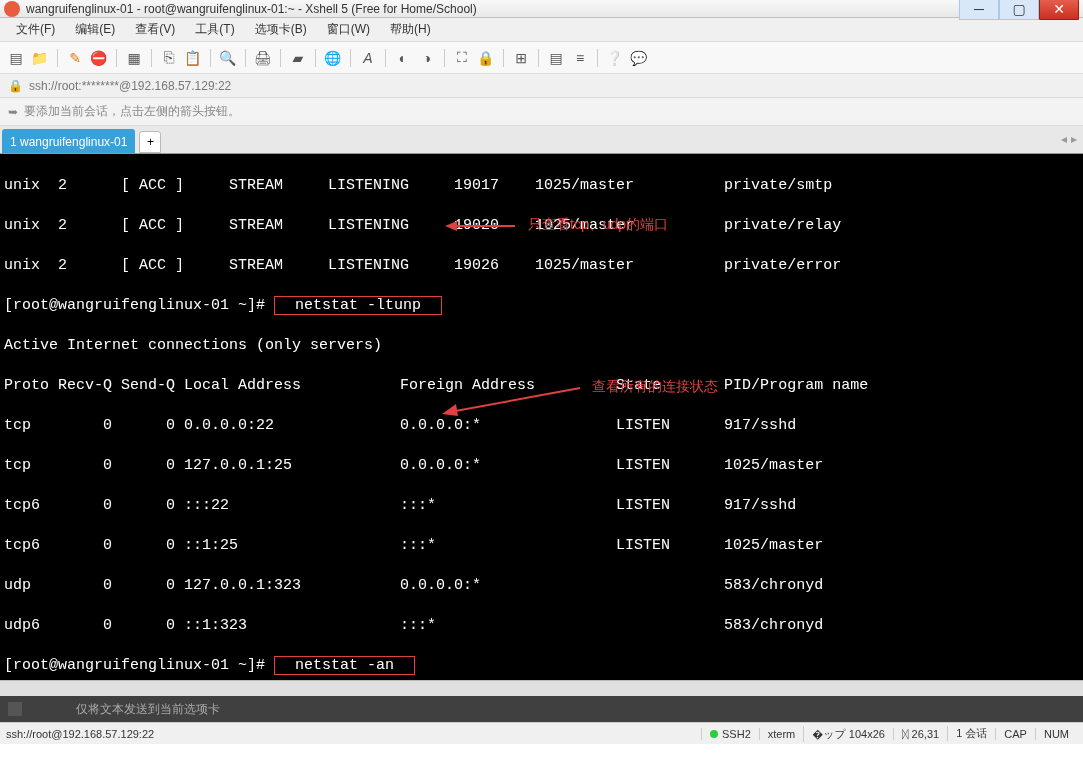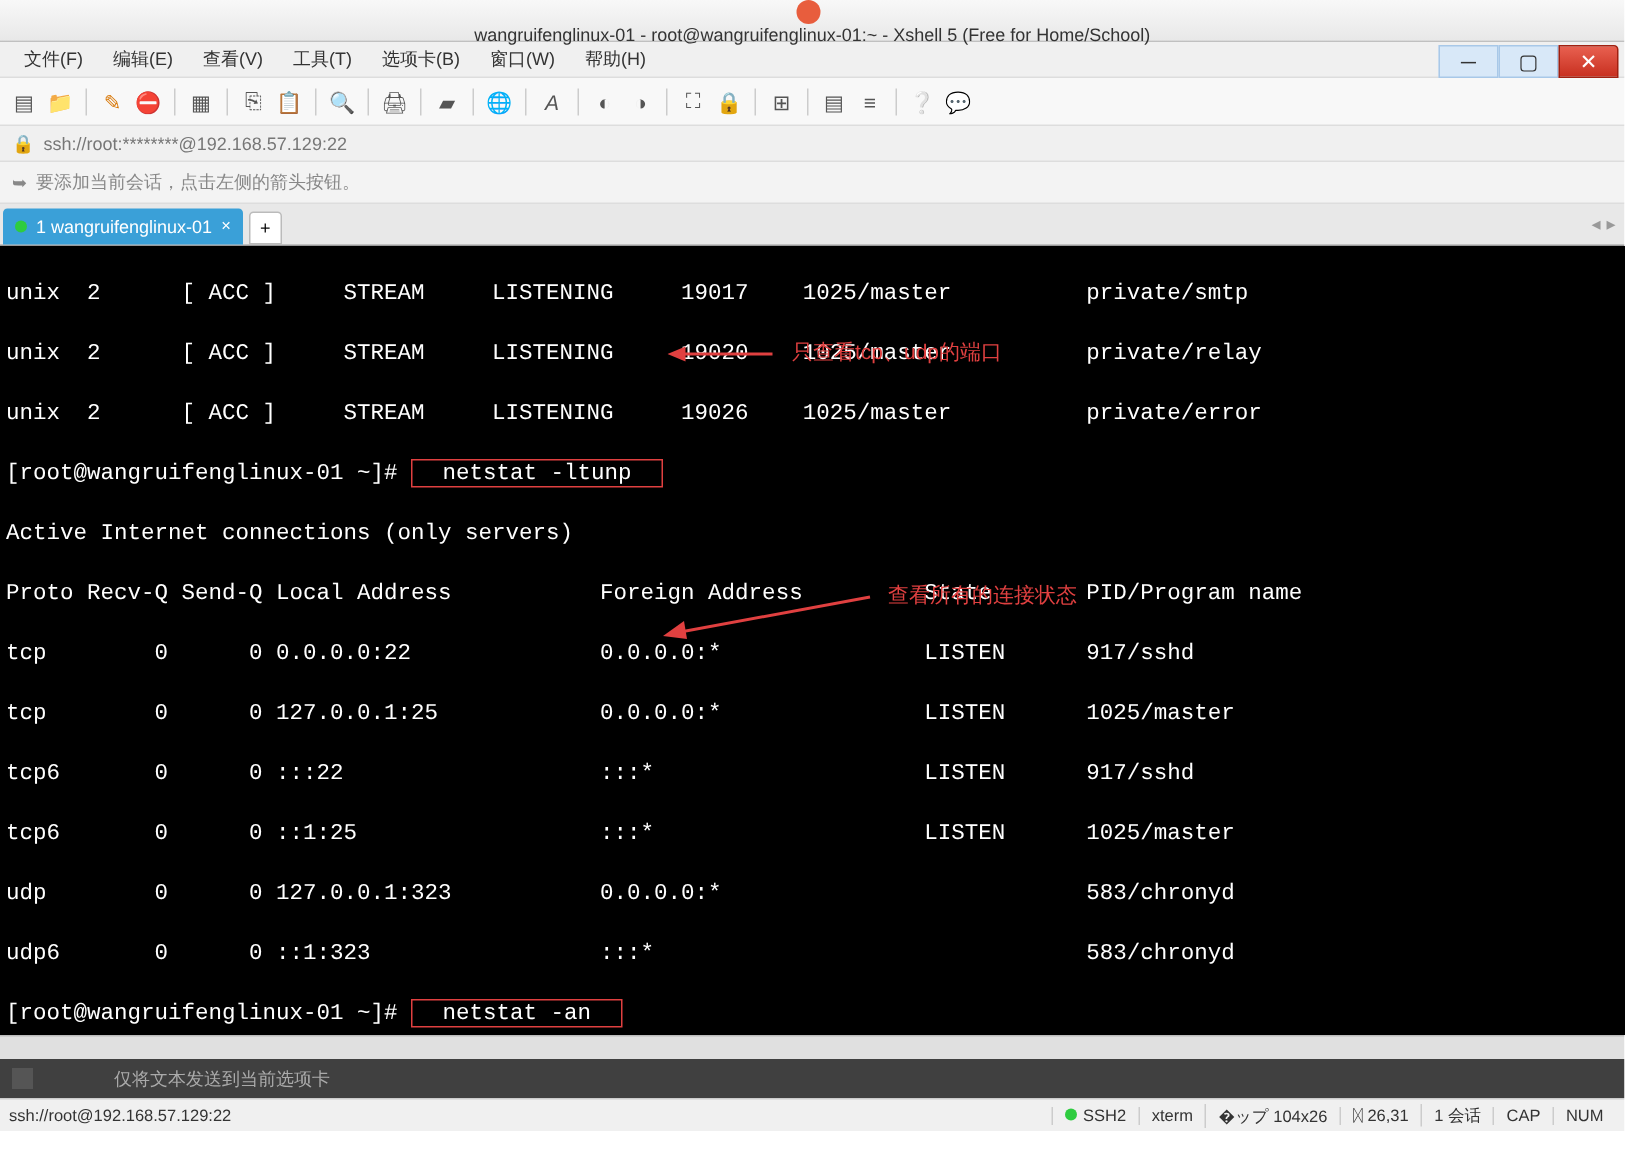--- a/index.html
+++ b/index.html
@@ -1,34 +1,34 @@
 <!DOCTYPE html>
 <html><head>
 <meta charset="utf-8">
 <style>
 * { margin: 0; padding: 0; box-sizing: border-box; }
 body { font-family: "Microsoft YaHei", Tahoma, sans-serif; font-size: 12px; background: #fff; width: 1083px; height: 778px; overflow: hidden; position: relative; }
-.titlebar { height: 28px; background: linear-gradient(#f8f8f8,#e8e8e8); border-bottom: 1px solid #c0c0c0; display: flex; align-items: center; padding: 0 4px; flex-direction: column; }
+.titlebar { height: 18px; background: linear-gradient(#f8f8f8,#e8e8e8); border-bottom: 1px solid #c0c0c0; display: flex; align-items: center; padding: 0 4px; }
 .titlebar .icon { width: 16px; height: 16px; background: #e85d3d; border-radius: 50%; margin-right: 6px; flex-shrink:0; }
 .titlebar .title { flex: 1; color: #333; font-size: 12px; }
 .winbtns { display: flex; gap: 0; margin-left:auto; }
 .winbtn { width: 40px; height: 22px; display:flex; align-items:center; justify-content:center; font-size:14px; cursor:pointer; }
 .winbtn.min,.winbtn.max { background:#d8e8f8; border:1px solid #a8c8e8; color:#333; }
 .winbtn.close { background: linear-gradient(#e86050,#c83020); color:#fff; border:1px solid #a02010; border-radius:0 3px 0 0; }
 .menubar { height: 24px; background: #f0f0f0; display: flex; align-items: center; padding: 0 6px; border-bottom: 1px solid #ddd; }
 .menubar span { padding: 0 10px; color: #333; cursor: pointer; }
 .toolbar { height: 32px; background: #f8f8f8; display: flex; align-items: center; padding: 0 6px; border-bottom: 1px solid #ddd; gap: 4px; }
 .tbtn { width: 20px; height: 20px; display:inline-flex; align-items:center; justify-content:center; cursor:pointer; color:#555; font-size:14px; }
 .tsep { width:1px; height:18px; background:#ccc; margin:0 3px; }
 .addrbar { height: 24px; background: #f0f0f0; display:flex; align-items:center; padding:0 8px; color:#777; border-bottom:1px solid #ddd; }
 .addrbar .lock { margin-right:6px; color:#999; }
 .hintbar { height: 28px; background: #f3f3f3; display:flex; align-items:center; padding:0 8px; color:#888; border-bottom:1px solid #ddd; }
 .hintbar .harrow { margin-right:6px; }
 .tabbar { height: 28px; background: #e8e8e8; display:flex; align-items:flex-end; padding:0 2px; border-bottom:1px solid #999; position:relative; }
-.tab { height: 24px; background:#3aa0d8; color:#fff; display:flex; align-items:center; padding:0 8px; border-radius:3px 3px 0 0; font-size:12px; gap:6px; cursor:pointer; }
+.tab { height: 24px; background:#3aa0d8; color:#fff; display:flex; align-items:center; padding:0 8px; border-radius:3px 3px 0 0; font-size:12px; gap:6px; cursor:pointer;flex-direction:column; }
 .tab .dot { width:8px; height:8px; background:#2ecc40; border-radius:50%; }
 .tab .x { cursor:pointer; font-size:11px; }
 .newtab { width:22px; height:22px; background:#fff; border:1px solid #bbb; display:flex; align-items:center; justify-content:center; margin:0 0 0 4px; border-radius:3px 3px 0 0; cursor:pointer; }
 .navarrows { position:absolute; right:6px; top:6px; color:#999; display:flex; gap:4px; }
 .terminal { background:#000; color:#fff; font-family:"Consolas","Courier New",monospace; font-size:15px; line-height:20px; padding:2px 4px; white-space:pre; overflow:auto; position:relative; height: 526px; }
 .terminal .line { white-space: pre; }
 .hl { border:1px solid #e04040; padding:0 20px; }
 .arrow-svg { position:absolute; pointer-events:none; }
 .ann { position:absolute; color:#e04040; font-family:Liberation Sans, sans-serif; font-size:14px; }
 .scrollh { height:16px; background:#e0e0e0; border-top:1px solid #bbb; }

